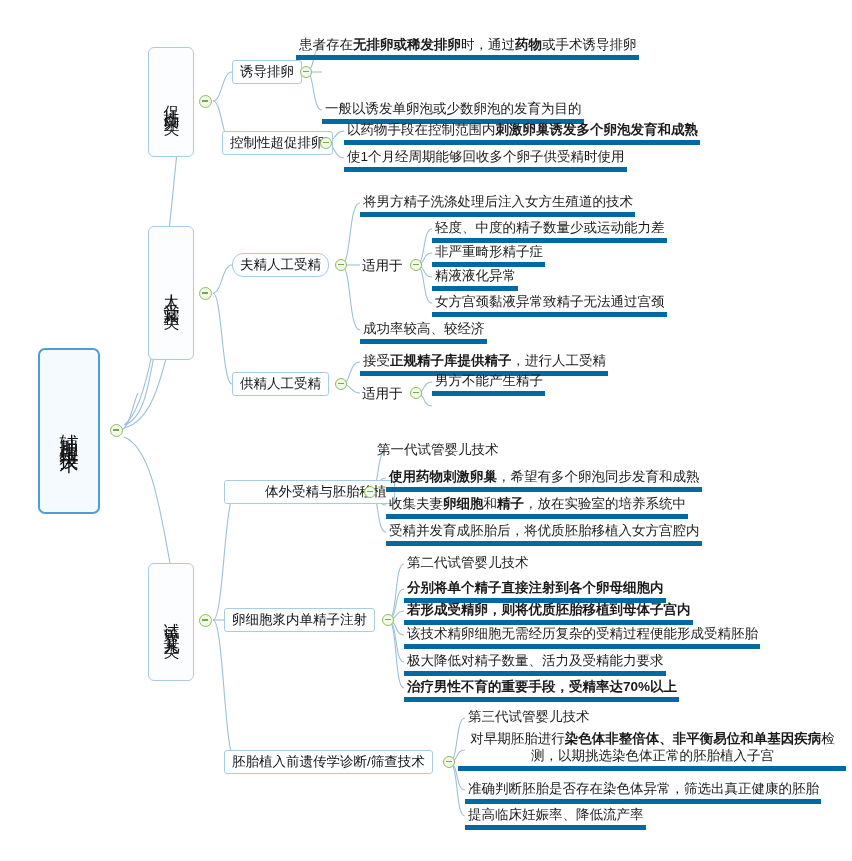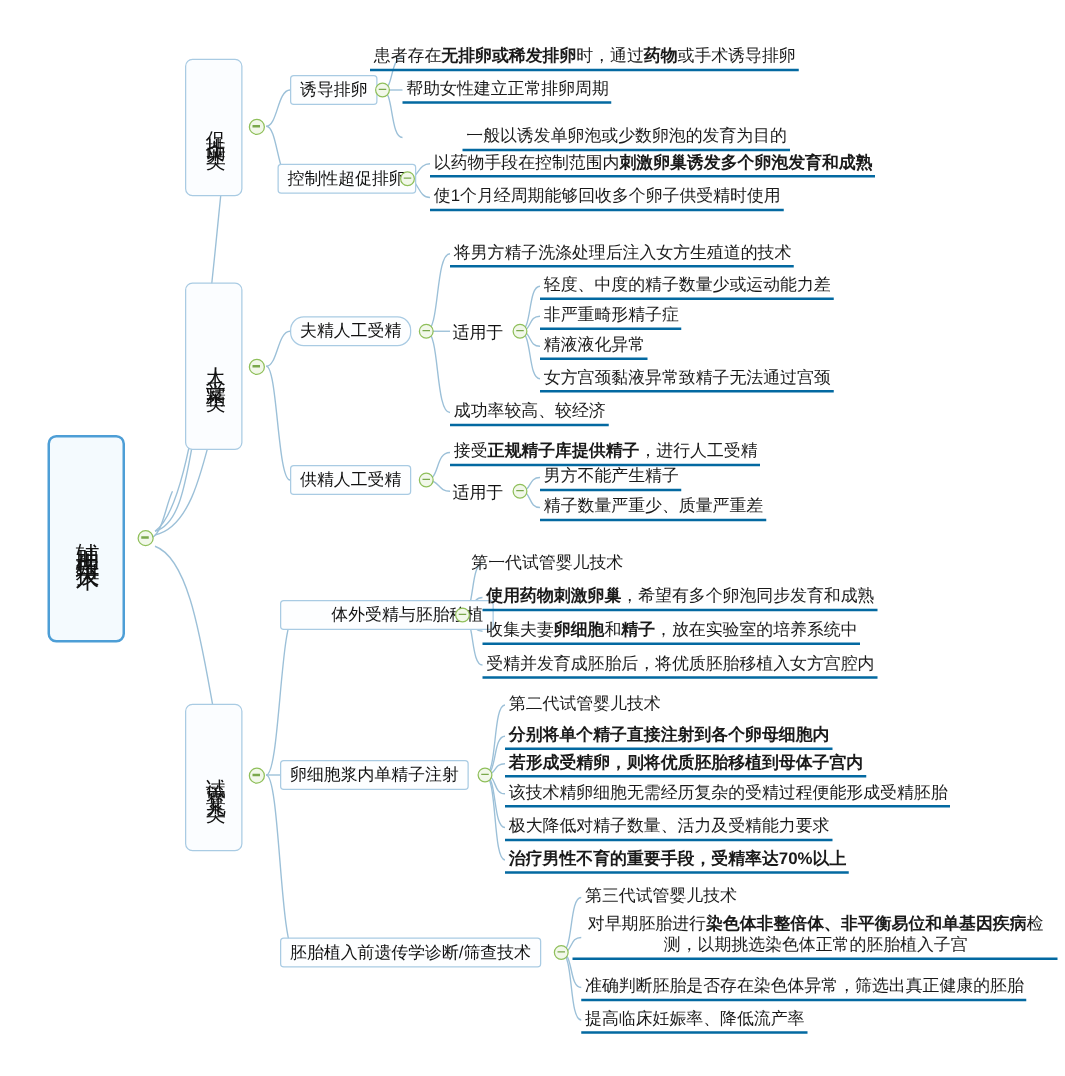--- a/index.html
+++ b/index.html
@@ -86,21 +86,21 @@
     font-size: 13.5px;
     color: #111;
     height: 22px;
   }
 
   
   .leaf-node {
     font-size: 13.5px;
     color: #1a1a1a;
     line-height: 17px;
-    border-bottom: 2px solid #0369a1;
+    border-bottom: 5px solid #0369a1;
     padding: 0 2px 2px 3px;
     display: block;
   }
   .leaf-node.bold { font-weight: bold; }
   .leaf-node.nounder { border-bottom: none; }
   .leaf-node.two-line { text-align: center; line-height: 17px; white-space: normal; }
   .leaf-node b { font-weight: bold; }
 
   
   .toggle {
@@ -198,24 +198,21 @@
   <span class="toggle" style="left:199px; top:95px;"></span>
 
   <div class="node lvl2-node" style="left:232px; top:60px;">
     <span>诱导排卵</span>
   </div>
   <span class="toggle small" style="left:300px; top:66px;"></span>
 
   <div class="node" style="left:296px; top:36px;">
     <span class="leaf-node">患者存在<b>无排卵或稀发排卵</b>时，通过<b>药物</b>或手术诱导排卵</span>
   </div>
-  <div class="node" style="left:322px; top:62px;">
-    <span class="leaf-node">帮助女性建立正常排卵周期</span>
-  </div>
-  <div class="node" style="left:322px; top:100px;margin-left:48px;">
+  <div class="node" style="left:322px; top:100px;">
     <span class="leaf-node">一般以诱发单卵泡或少数卵泡的发育为目的</span>
   </div>
 
   <div class="node lvl2-node" style="left:222px; top:131px;">
     <span>控制性超促排卵</span>
   </div>
   <span class="toggle small" style="left:320px; top:137px;"></span>
 
   <div class="node" style="left:344px; top:121px;">
     <span class="leaf-node">以药物手段在控制范围内<b>刺激卵巢诱发多个卵泡发育和成熟</b></span>
@@ -270,23 +267,20 @@
   </div>
 
   <div class="node plain-node" style="left:362px; top:383px;">
     <span>适用于</span>
   </div>
   <span class="toggle small" style="left:410px; top:387px;"></span>
 
   <div class="node" style="left:432px; top:372px;">
     <span class="leaf-node">男方不能产生精子</span>
   </div>
-  <div class="node" style="left:432px; top:396px;">
-    <span class="leaf-node">精子数量严重少、质量严重差</span>
-  </div>
 
   <div class="node lvl1-node" style="left:148px; top:563px; width:46px; height:118px;">
     <span>试管婴儿类</span>
   </div>
   <span class="toggle" style="left:199px; top:614px;"></span>
 
   <div class="node lvl2-node" style="left:224px; top:480px;padding-left:40px;">
     <span>体外受精与胚胎移植</span>
   </div>
   <span class="toggle small" style="left:364px; top:486px;"></span>

